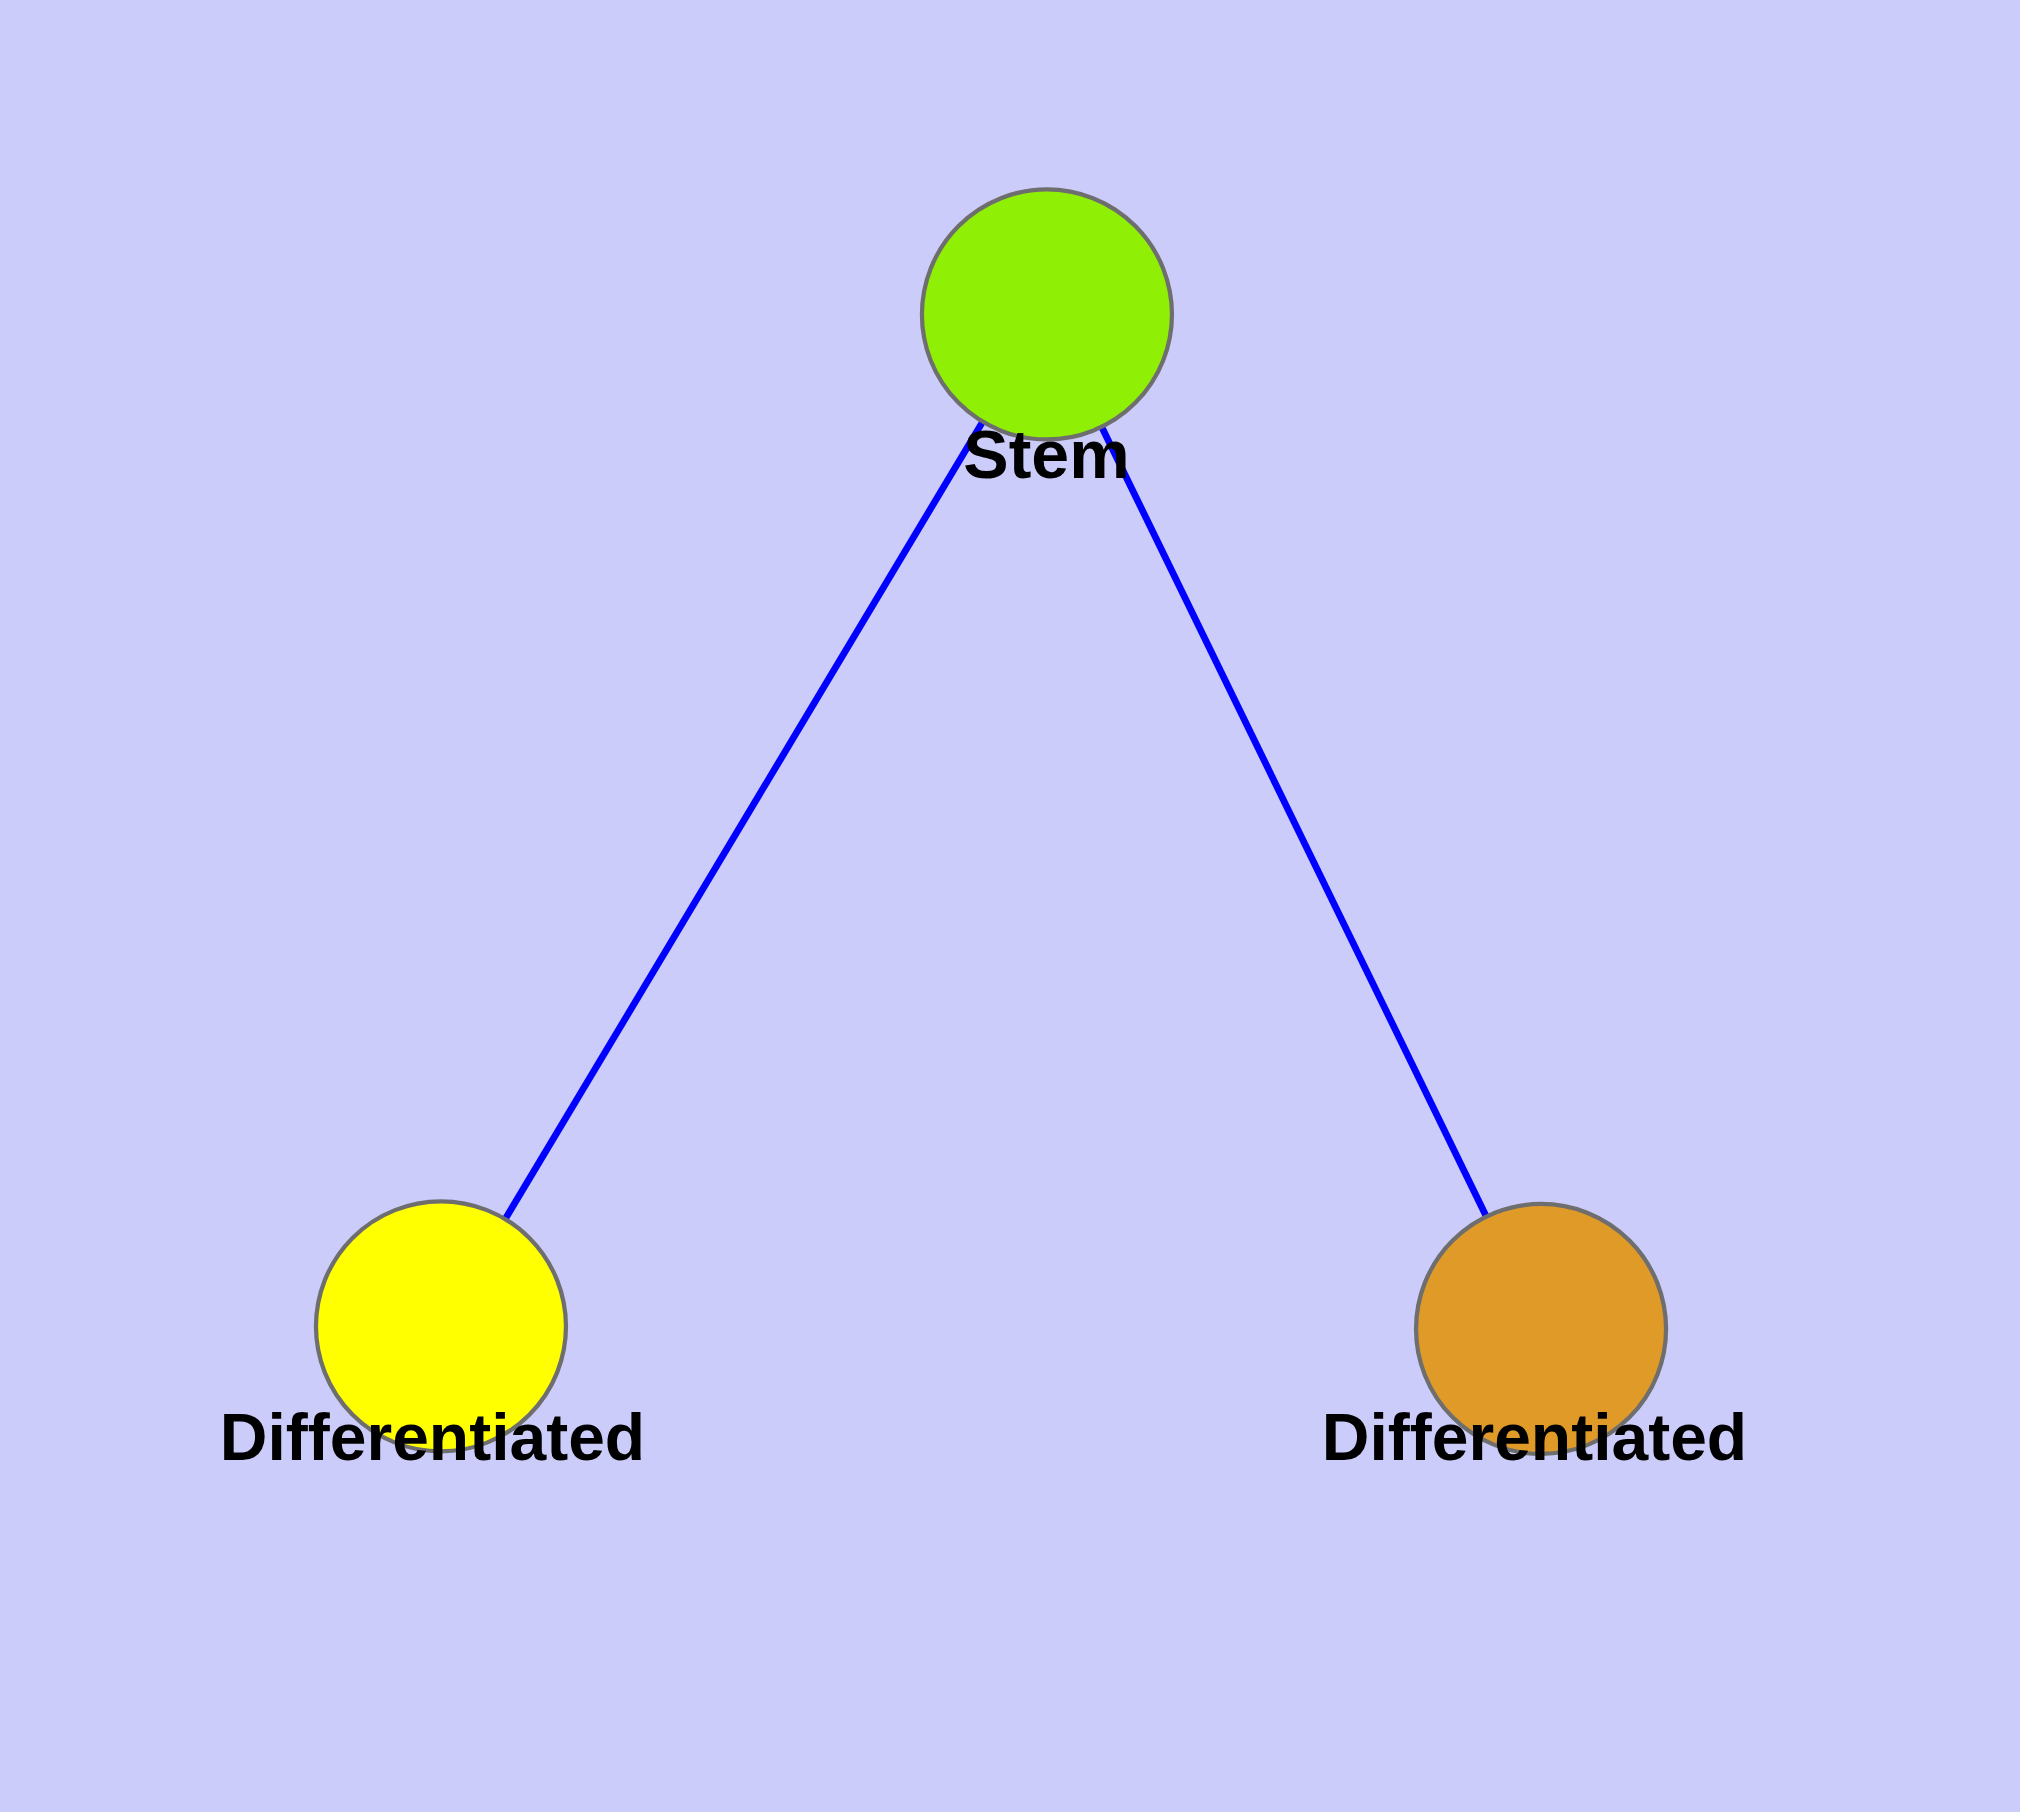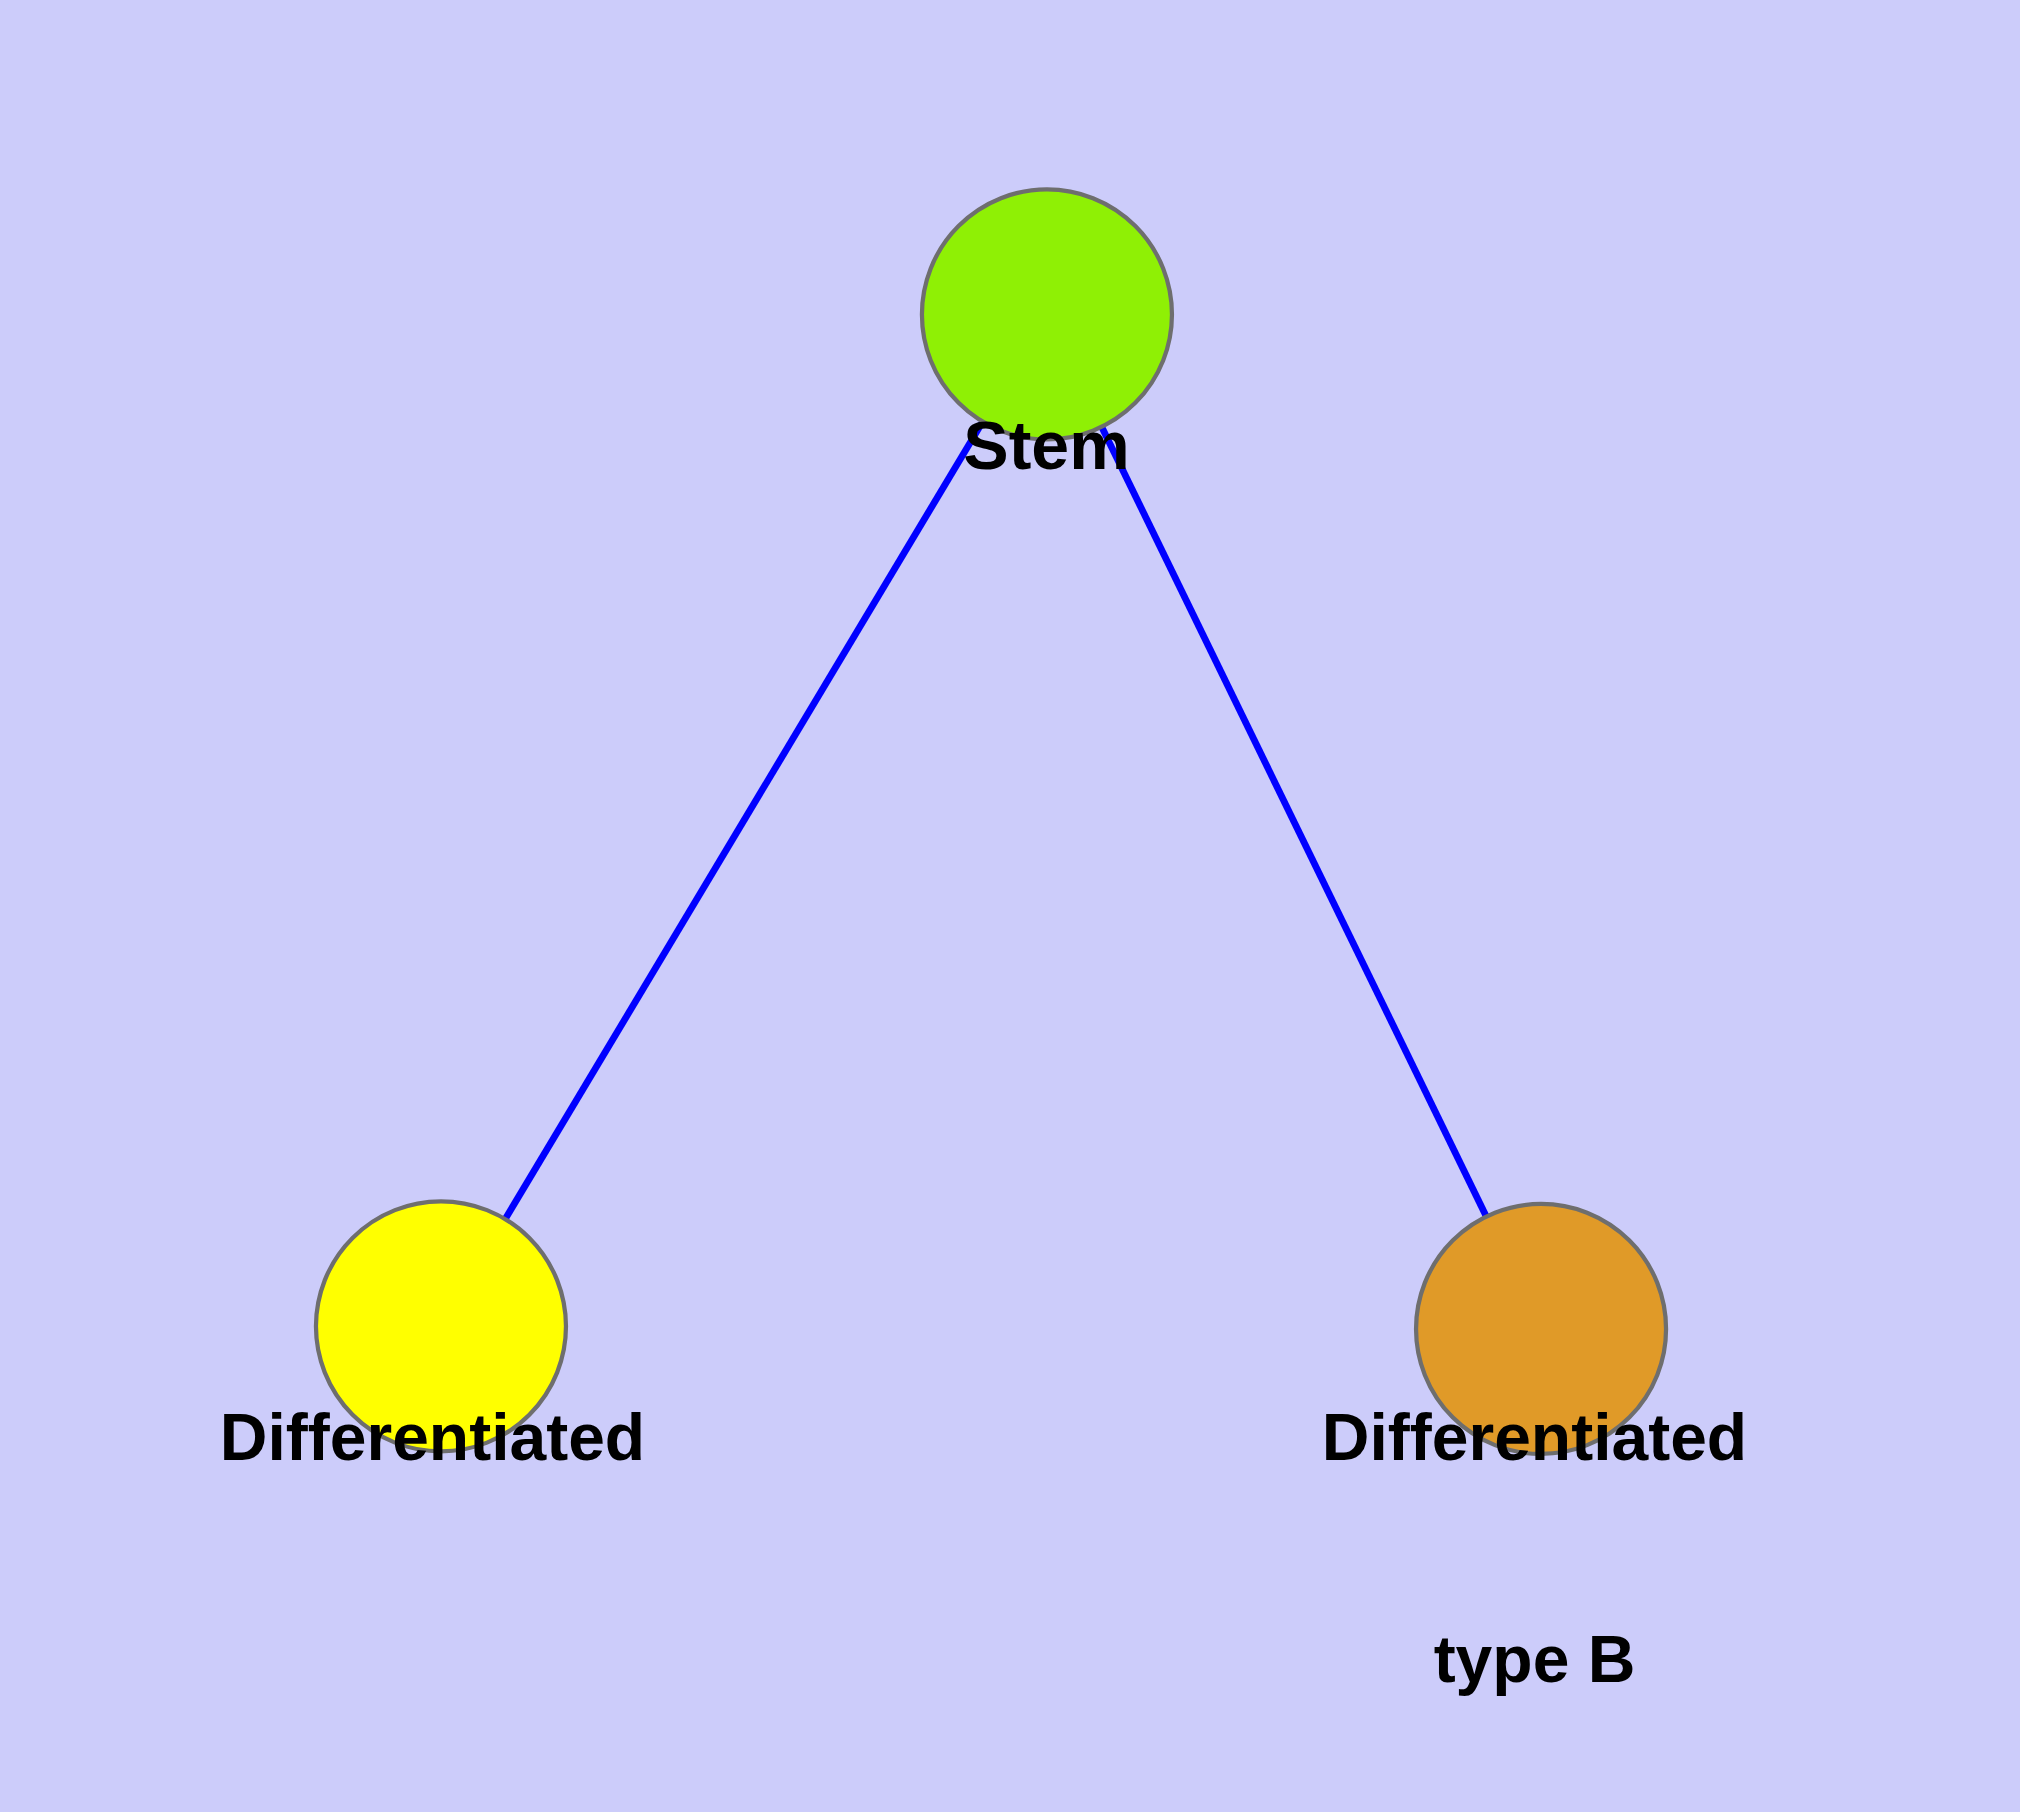--- a/index.html
+++ b/index.html
@@ -34,21 +34,21 @@
     user-select: none;
   }
   .node-label.root {
     font-size: 68px;
   }
   .node-label.leaf {
     font-size: 66px;
   }
   #label-stem {
     left: 792px;
-    top: 255px;
+    top: 264px;
     width: 509px;
   }
   #label-diff-a {
     left: 85px;
     top: 1253px;
     width: 695px;
   }
   #label-diff-b {
     left: 1187px;
     top: 1253px;
@@ -77,17 +77,16 @@
   <div class="node-label root" id="label-stem" style="color: rgb(0, 0, 0);">
     <div>Stem</div>
   </div>
 
   <div class="node-label leaf" id="label-diff-a" style="color: rgb(0, 0, 0);">
     <div>Differentiated</div>
   </div>
 
   <div class="node-label leaf" id="label-diff-b" style="color: rgb(0, 0, 0);">
     <div>Differentiated</div>
-    <div>type B</div>
   </div>
 
 </div>
 
 
 </body></html>

